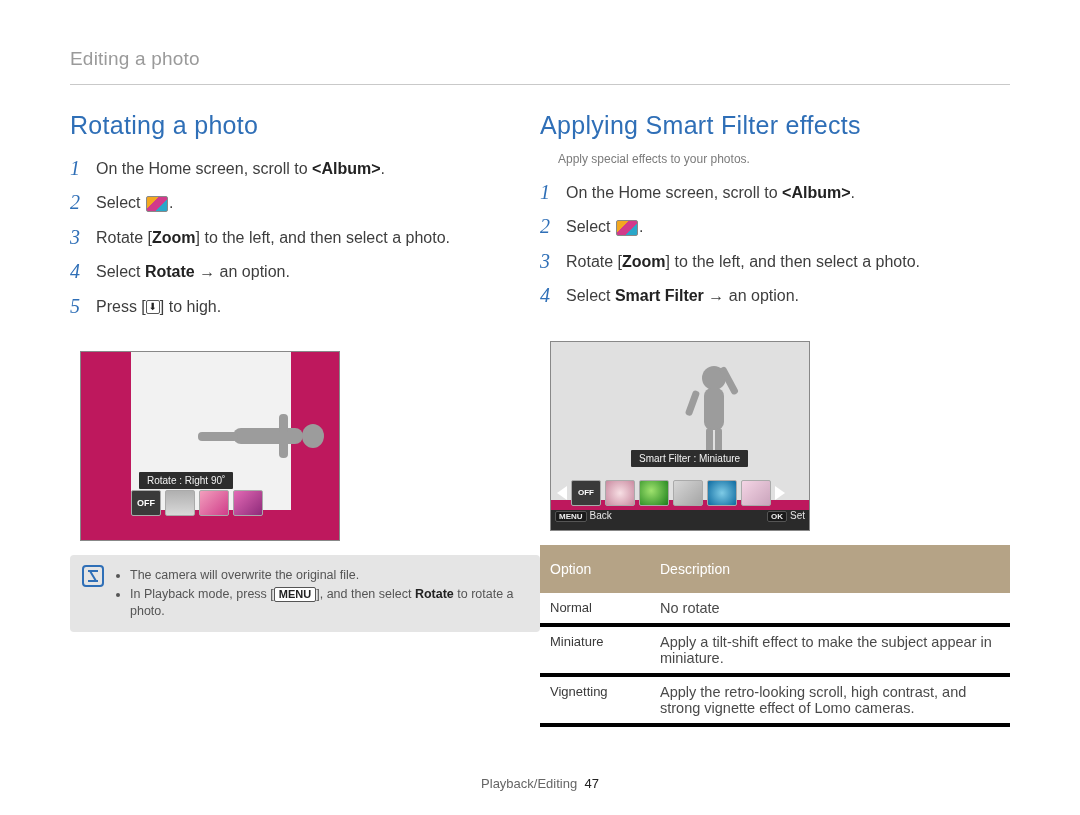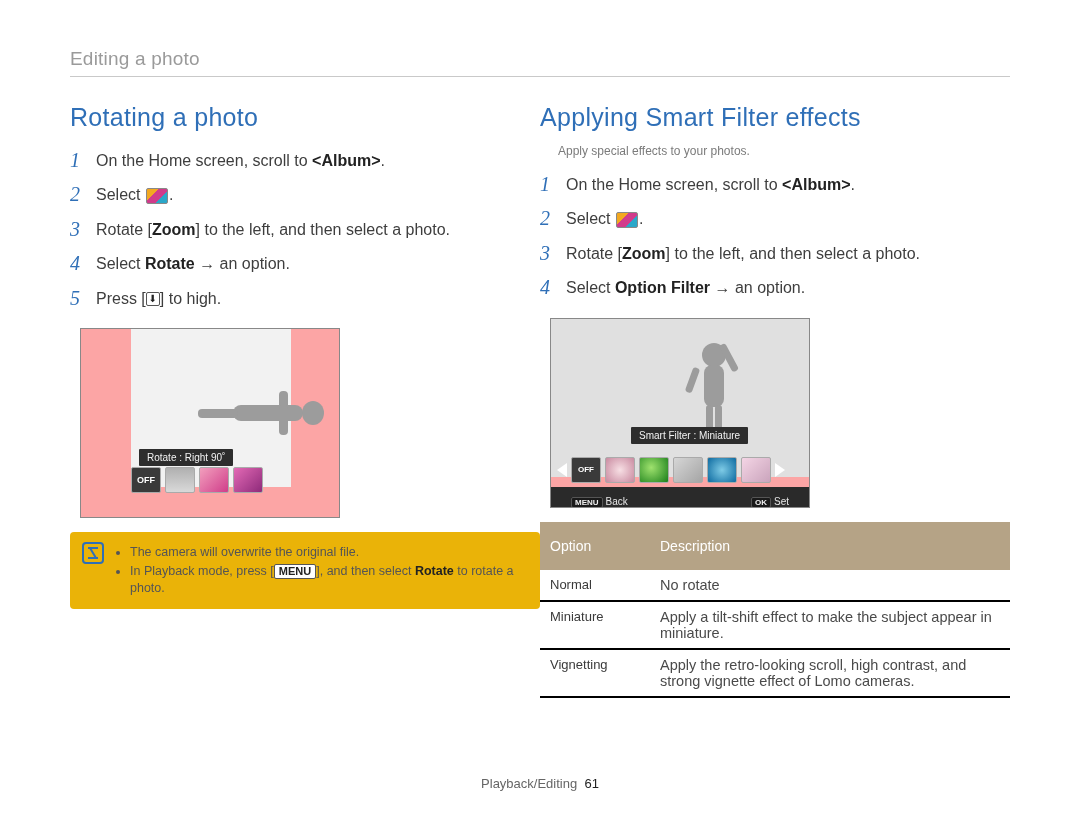--- a/index.html
+++ b/index.html
@@ -11,21 +11,21 @@
     width: 1080px;
     height: 815px;
     padding: 48px 70px 0 70px;
     position: relative;
   }
   .breadcrumb {
     font-size: 19px;
     color: #9a9a9a;
     font-weight: 300;
     border-bottom: 1px solid #c9c9c9;
-    padding-bottom: 6px;
+    padding-bottom: 14px;
     margin-bottom: 18px;
     letter-spacing: 0.2px;
   }
   .cols {
     display: flex;
   }
   .col { flex: 1; min-width: 0; }
   h2.section {
     color: #2f6fb7;
     font-weight: 400;
@@ -87,23 +87,23 @@
   }
   .small-glyph {
     display:inline-flex;align-items:center;justify-content:center;
     width:14px;height:14px;border:1px solid #555;border-radius:2px;
     vertical-align:middle;font-size:10px;color:#222;background:#fff;
   }
 
   
   .lcd {
     width: 260px; height: 190px;
-    background: #fca5a5;
+    background: #be185d;
     border: 1px solid #888;
-    margin: 12px 0 14px 10px;
+    margin: 27px 0 14px 10px;
     position: relative;
     color: #eee;
     font-size: 10px;
     overflow: hidden;
   }
   .lcd .photo {
     position: absolute; left: 50px; top: 0; width: 160px; height: 158px;
     background: #f2f2f2;
   }
   .lcd .person-down {
@@ -122,22 +122,22 @@
     width:30px; height:26px; border:1px solid #aaa; border-radius:2px;
     background:#ddd; flex-shrink:0;
   }
   .lcd .thumb.off { background:#3a3a3a; color:#fff; display:flex;align-items:center;justify-content:center;font-size:9px;font-weight:700;}
   .lcd .thumb.p1 { background:linear-gradient(180deg,#b0b0b0,#d9d9d9);}
   .lcd .thumb.p2 { background:linear-gradient(135deg,#f29fbd,#d03d8a);}
   .lcd .thumb.p3 { background:linear-gradient(135deg,#e36ab5,#8e2a7a);}
   .lcd .footer {
     position:absolute; left:0; right:0; bottom:0; height:20px;
     background:#cfcfcf; color:#2a2a2a;
-    display:flex; align-items:flex-end; justify-content:space-between;
-    padding:0 20px; font-size:10px;
+    display:flex; align-items:flex-start; justify-content:space-between;
+    padding:0 4px; font-size:10px;
   }
   .mini-btn { border:1px solid #777; background:#f7f7f7; padding:0 3px; border-radius:2px; font-size:8px; font-weight:700; margin-right:3px; color:#222;}
   .lcd2 .photo { left:0; width:100%; height:158px; background:#e0e0e0;}
   .lcd2 .child {
     position:absolute; right:60px; top:18px; width:70px; height:110px;
   }
   .lcd2 .label-pill { left:80px; top:108px; }
   .lcd2 .thumb-row { left:6px; right:6px; bottom:22px; height:30px; }
   .lcd2 .tri {
     width:0;height:0;border-top:7px solid transparent;border-bottom:7px solid transparent;
@@ -148,21 +148,21 @@
   .lcd2 .t-a { background: radial-gradient(circle, #f7dfe4, #c98aa0);}
   .lcd2 .t-b { background: radial-gradient(circle at 40% 40%, #9fe26e, #1a7f1a);}
   .lcd2 .t-c { background: linear-gradient(135deg,#d6d6d6,#a5a5a5);}
   .lcd2 .t-d { background: radial-gradient(circle at 50% 50%, #7ecbe6, #0d6aa0);}
   .lcd2 .t-e { background: linear-gradient(135deg,#f4d5e5,#caa4bc);}
   .lcd2 .footer { background:#2a2a2a; color:#e6e6e6;}
   .lcd2 .footer .mini-btn { background:#1a1a1a; color:#eee; border-color:#555;}
 
   
   .note {
-    background:#eab308;
+    background:#e5e5e5;
     border-radius:4px;
     padding:10px 12px 10px 46px;
     font-size:12.5px; color:#555;
     position:relative;
     margin-top:2px;
   }
   .note .note-icon {
     position:absolute; left:12px; top:10px;
     width:22px;height:22px;border:2px solid #2f6fb7;border-radius:4px;
     display:flex;align-items:center;justify-content:center;
@@ -173,21 +173,21 @@
 
   
   table.opts {
     width:100%; border-collapse:collapse; font-size:14.5px; margin-top:12px;
   }
   table.opts th {
     background:#b5a386; color:#fff; font-weight:400;
     text-align:left; padding:16px 10px; font-size:14px;
   }
   table.opts td {
-    padding:7px 10px; border-bottom:2px solid #000000; vertical-align:top;
+    padding:7px 10px; border-bottom:4px solid #000000; vertical-align:top;
     color:#4a4a4a;
   }
   table.opts td.optname { font-size:13px; color:#3a3a3a; width:110px; }
 
   .footer-page {
     position:absolute; bottom:24px; left:0; right:0;
     text-align:center; color:#666; font-size:13px;
   }
   .footer-page .num { color:#222; }
 </style>
@@ -261,21 +261,21 @@
       <li>
         <span>On the Home screen, scroll to </span><span class="bold">&lt;Album&gt;</span><span>.</span>
       </li>
       <li>
         <span>Select </span><span class="edit-icon"></span><span>.</span>
       </li>
       <li>
         <span>Rotate [</span><span class="bold">Zoom</span><span>] to the left, and then select a photo.</span>
       </li>
       <li>
-        <span>Select </span><span class="bold">Option Filter</span><span> → an option.</span>
+        <span>Select </span><span class="bold">Smart Filter</span><span> → an option.</span>
       </li>
     </ol>
 
     <div class="lcd lcd2">
       <div class="photo">
         <svg class="child" viewBox="0 0 70 110">
           <circle cx="35" cy="18" r="12" fill="#9c9c9c"></circle>
           <rect x="25" y="28" width="20" height="42" rx="8" fill="#9c9c9c"></rect>
           <rect x="27" y="68" width="7" height="34" rx="3" fill="#9c9c9c"></rect>
           <rect x="36" y="68" width="7" height="34" rx="3" fill="#9c9c9c"></rect>
@@ -319,14 +319,14 @@
         <tr>
           <td class="optname">Vignetting</td>
           <td>Apply the retro-looking scroll, high contrast, and strong vignette effect of Lomo cameras.</td>
         </tr>
       </tbody>
     </table>
   </div>
 </div>
 
 <div class="footer-page">
-  <span>Playback/Editing</span>&nbsp;&nbsp;<span class="num">61</span>
+  <span>Playback/Editing</span>&nbsp;&nbsp;<span class="num">47</span>
 </div>
 
 </body></html>

